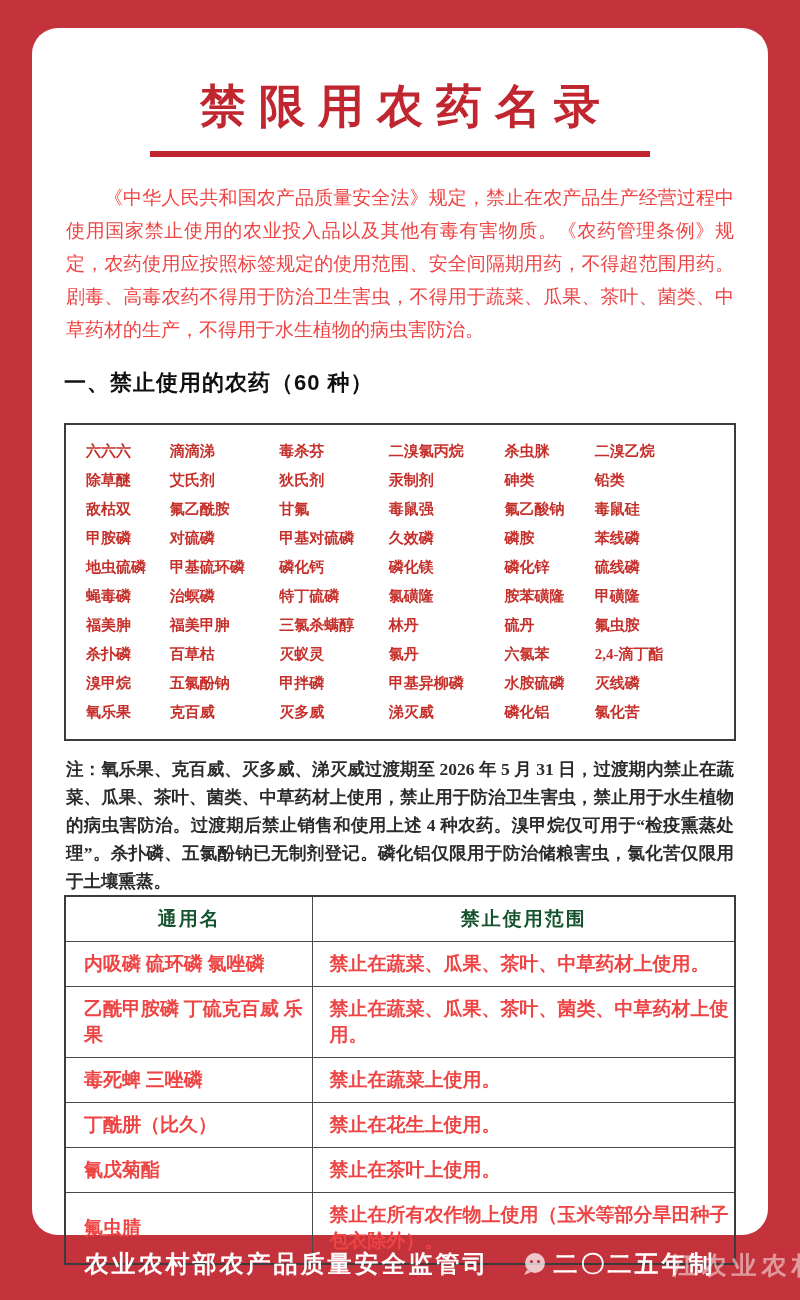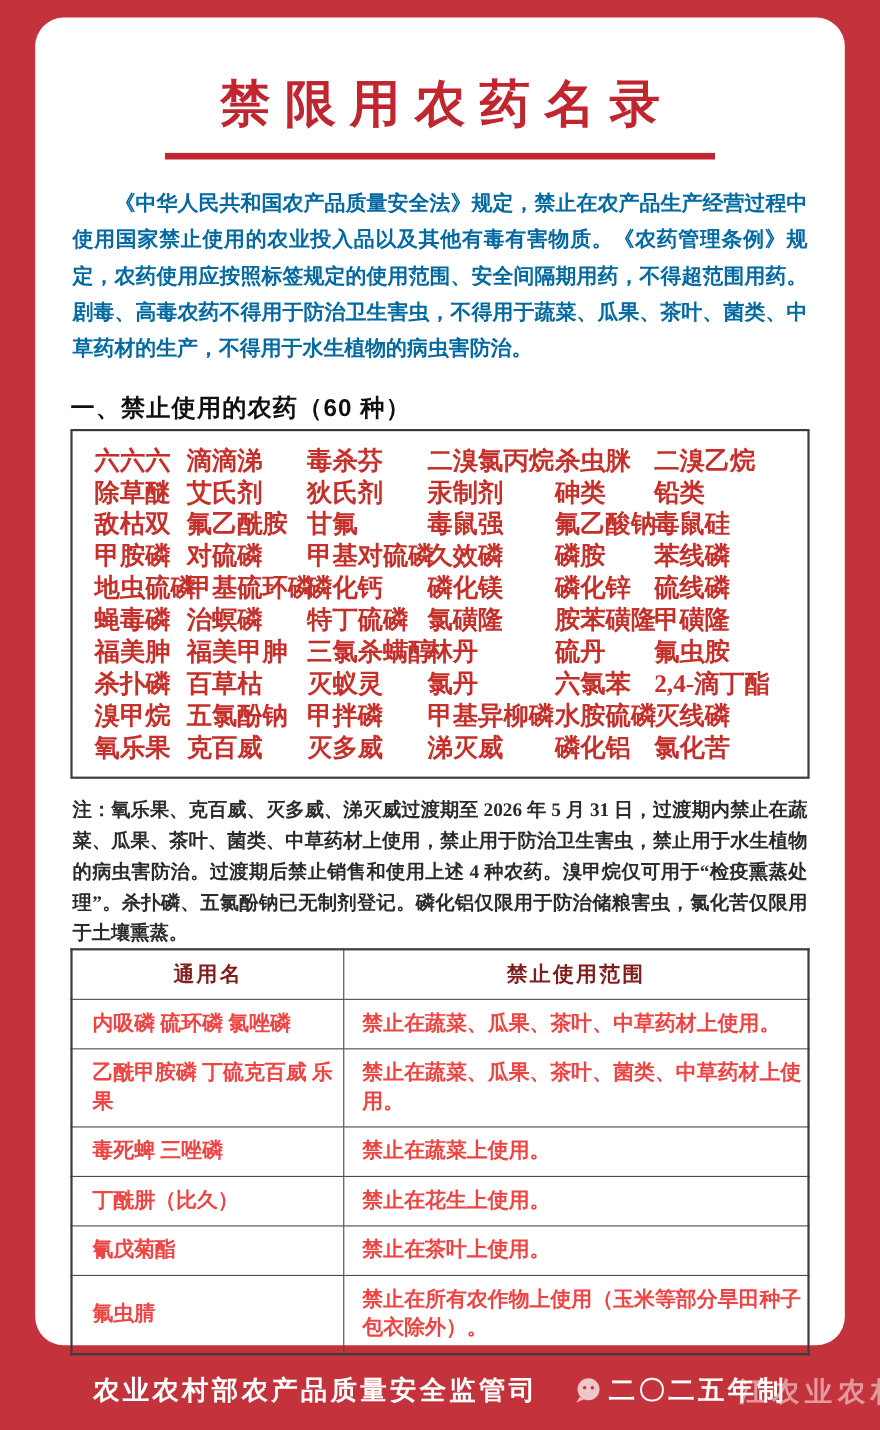--- a/index.html
+++ b/index.html
@@ -1,36 +1,36 @@
 <!DOCTYPE html>
 <html><head>
 <meta charset="utf-8">
 <style>
   html,body{margin:0;padding:0;}
   body{width:800px;height:1300px;font-family:"Liberation Serif",serif;}
   .poster{position:relative;width:800px;height:1300px;background:#c4333c;overflow:hidden;}
-  .sheet{position:absolute;left:32px;top:16px;width:736px;height:1207px;background:#ffffff;
+  .sheet{position:absolute;left:32px;top:28px;width:736px;height:1207px;background:#ffffff;
          border-radius:26px;box-sizing:border-box;padding:26px 32px 0;}
   .title{margin:22px 0 0;text-align:center;font-size:46px;font-weight:bold;color:#c0262f;
          letter-spacing:13px;text-indent:13px;font-family:"Liberation Serif",serif;}
   .title-rule{width:500px;height:6px;background:#c0262f;margin:13px auto 0;}
-  .intro{margin:24px 2px 0;font-size:19px;line-height:33px;color:#0369a1;text-indent:2em;
-         font-weight:700;text-align:justify;}
-  .sec-heading{margin:22px 0 4px;font-size:22px;color:#101010;font-weight:bold;
+  .intro{margin:24px 2px 0;font-size:19px;line-height:33px;color:#ef4444;text-indent:2em;
+         font-weight:400;text-align:justify;}
+  .sec-heading{margin:22px 0 25px;font-size:22px;color:#101010;font-weight:bold;
          font-family:"Liberation Sans",sans-serif;letter-spacing:1px;}
   .grid-box{border:2px solid #3c3c3c;padding:12px 4px 12px 20px;display:grid;
          grid-template-columns:13% 17% 17% 18% 14% 21%;}
-  .p-cell{font-size:23px;line-height:29px;font-weight:bold;color:#c5302b;white-space:nowrap;}
+  .p-cell{font-size:15px;line-height:29px;font-weight:bold;color:#c5302b;white-space:nowrap;}
   .note{margin:14px 2px 0;font-size:17.5px;line-height:28px;color:#2b2b2e;font-weight:600;
          text-align:justify;}
   .sec2-heading{margin:26px 0 14px;}
   table.scope-table{width:100%;border-collapse:collapse;border:2px solid #3c3c3c;table-layout:fixed;}
   table.scope-table col.c1{width:37%;}
   table.scope-table col.c2{width:63%;}
-  table.scope-table th{border:1.5px solid #4a4a4a;font-size:19px;font-weight:600;color:#7f1d1d;
+  table.scope-table th{border:1.5px solid #4a4a4a;font-size:19px;font-weight:600;color:#14532d;
          text-align:center;padding:9px 6px;letter-spacing:2px;}
   table.scope-table td{border:1.5px solid #4a4a4a;font-size:19px;font-weight:bold;color:#ef4444;
          line-height:26px;vertical-align:middle;}
   td.name-cell{padding:9px 8px 9px 18px;}
   td.scope-cell{padding:9px 0 9px 16px;}
   .footer{position:absolute;top:1248px;left:0;width:800px;display:flex;justify-content:center;
          align-items:flex-end;gap:32px;color:#ffffff;font-size:24px;font-weight:bold;
          letter-spacing:3px;font-family:"Liberation Serif",serif;}
   .footer-right{position:relative;display:flex;align-items:center;gap:6px;}
   .wm-icon{display:inline-block;width:26px;height:26px;opacity:.8;}

